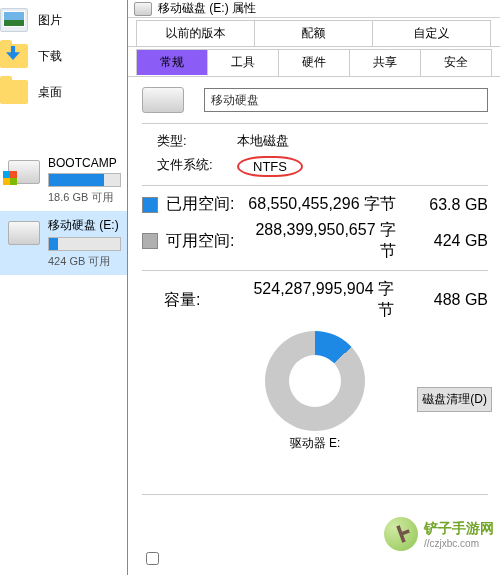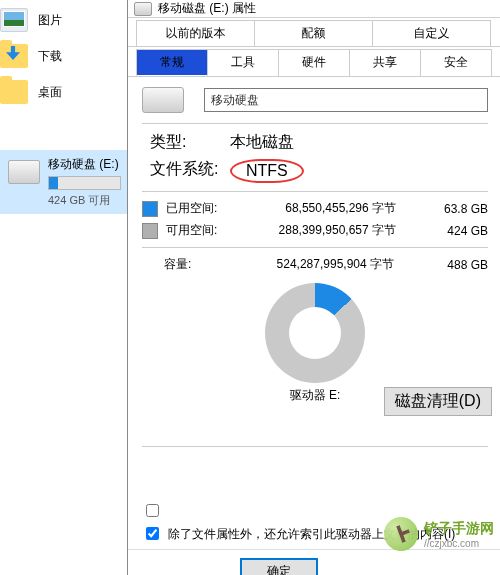--- a/index.html
+++ b/index.html
@@ -23,42 +23,42 @@
 .drive .bar{height:12px;background:#e6e6e6;border:1px solid #b8b8b8;margin:3px 0;position:relative}
 .drive .bar .fill{position:absolute;top:0;left:0;bottom:0;background:#1e88e5}
 .drive .dspace{font-size:11px;color:#555;white-space:nowrap;overflow:hidden;text-overflow:ellipsis}
 .dlg{flex:1;border-left:1px solid #888;display:flex;flex-direction:column;overflow:hidden;background:#fff}
 .titlebar{height:24px;display:flex;align-items:center;padding:0 6px;border-bottom:1px solid #d0d0d0;gap:6px}
 .titlebar .disk-icon{width:16px;height:12px;background:linear-gradient(180deg,#f5f5f5,#cfcfcf);border:1px solid #999;border-radius:2px}
 .tabs{display:flex;border-bottom:1px solid #ccc;margin-top:2px;padding-left:8px;flex-wrap:wrap}
 .tab{padding:4px 0;font-size:12px;text-align:center;border:1px solid #ccc;border-bottom:none;background:#fff;margin-right:-1px;cursor:default}
 .tabs.row1 .tab{width:117px}
 .tabs.row2 .tab{width:70px}
-.tab.active{background:#1d4ed8;border-bottom:1px solid #fff;position:relative;z-index:2}
+.tab.active{background:#8b5cf6;border-bottom:1px solid #fff;position:relative;z-index:2}
 .content{padding:10px 12px 0 14px;flex:1;position:relative}
 .row{display:flex;align-items:center;margin-bottom:10px}
 .bigdisk{width:40px;height:24px;background:linear-gradient(180deg,#f7f7f7,#cfcfcf);border:1px solid #aaa;border-radius:3px;margin-right:20px}
 .name-input{flex:1;height:22px;border:1px solid #7a7a7a;padding:0 6px;font-size:12px;font-family:inherit;color:#333}
-.kv{display:flex;font-size:16px;margin:6px 8px}
+.kv{display:flex;font-size:13px;margin:6px 15px}
 .kv .k{width:80px}
 .ntfs{display:inline-block;border:2px solid #e53935;border-radius:50%/60%;padding:1px 14px;color:#000}
 .hr{border:none;border-top:1px solid #ccc;margin:8px 0}
-.usage{font-size:12px}
+.usage{font-size:16px}
 .usage .urow{display:flex;align-items:center;margin:5px 0}
 .sq{width:14px;height:14px;border:1px solid #888;margin-right:8px;flex-shrink:0}
 .sq.used{background:#1e88e5}
 .sq.free{background:#b0b0b0}
 .usage .lbl{width:80px}
 .usage .bytes{width:150px;text-align:right}
 .usage .gb{flex:1;text-align:right;white-space:nowrap;overflow:hidden}
 .donut-wrap{display:flex;align-items:center;gap:20px;justify-content:center;margin-top:10px}
 .donut{width:100px;height:100px;border-radius:50%;background:conic-gradient(#1e88e5 0 47deg,#c9c9c9 47deg 360deg);position:relative}
 .donut::after{content:"";position:absolute;inset:24px;background:#fff;border-radius:50%}
 .drive-lbl{font-size:12px;text-align:center;margin-top:4px}
-.clean-btn{border:1px solid #adadad;background:#e1e1e1;padding:3px 10px;font-size:16px;position:absolute;right:8px;top:310px;white-space:nowrap}
+.clean-btn{border:1px solid #adadad;background:#e1e1e1;padding:3px 4px;font-size:12px;position:absolute;right:8px;top:310px;white-space:nowrap}
 .checks{margin-top:56px;font-size:12px}
 .chk{display:flex;align-items:flex-start;gap:6px;margin:6px 0}
 .chk input{margin-top:1px}
 .btnbar{display:flex;gap:10px;justify-content:center;padding:8px 0 10px;border-top:1px solid #ddd}
 .btn{border:1px solid #adadad;background:#e1e1e1;padding:4px 26px;font-size:12px}
 .btn.primary{border:1px solid #0078d7;box-shadow:0 0 0 1px #0078d7 inset}
 .watermark{position:absolute;right:6px;bottom:24px;display:flex;align-items:center;gap:6px;opacity:.95}
 .watermark .logo{width:34px;height:34px;background:radial-gradient(circle at 30% 30%,#cfe9a0,#8bc34a);border-radius:50%;position:relative}
 .watermark .logo::after{content:"";position:absolute;left:8px;top:8px;width:18px;height:18px;background:#6d4c41;clip-path:polygon(0 60%,40% 60%,40% 0,60% 0,60% 40%,100% 40%,100% 60%,60% 60%,60% 100%,40% 100%,40% 60%,0 60%);transform:rotate(-20deg)}
 .watermark .wt{font-size:14px;color:#6aa01c;font-weight:bold}
@@ -84,20 +84,30 @@
     </div>
     <div class="nav-item">
       <span class="folder-icon">
           <span class="ftab"></span>
           <span class="fbody"></span>
         </span>
       <span class="nav-label">桌面</span>
     </div>
 
     <div class="drives">
+      <div class="drive win">
+        <div class="dicon"></div>
+        <div class="dtxt">
+          <div class="dname">BOOTCAMP</div>
+          <div class="bar">
+              <div class="fill" style="width:78%"></div>
+            </div>
+          <div class="dspace">18.6 GB 可用</div>
+        </div>
+      </div>
       <div class="drive sel">
         <div class="dicon"></div>
         <div class="dtxt">
           <div class="dname">移动硬盘 (E:)</div>
           <div class="bar">
               <div class="fill" style="width:12%"></div>
             </div>
           <div class="dspace">424 GB 可用</div>
         </div>
       </div>

